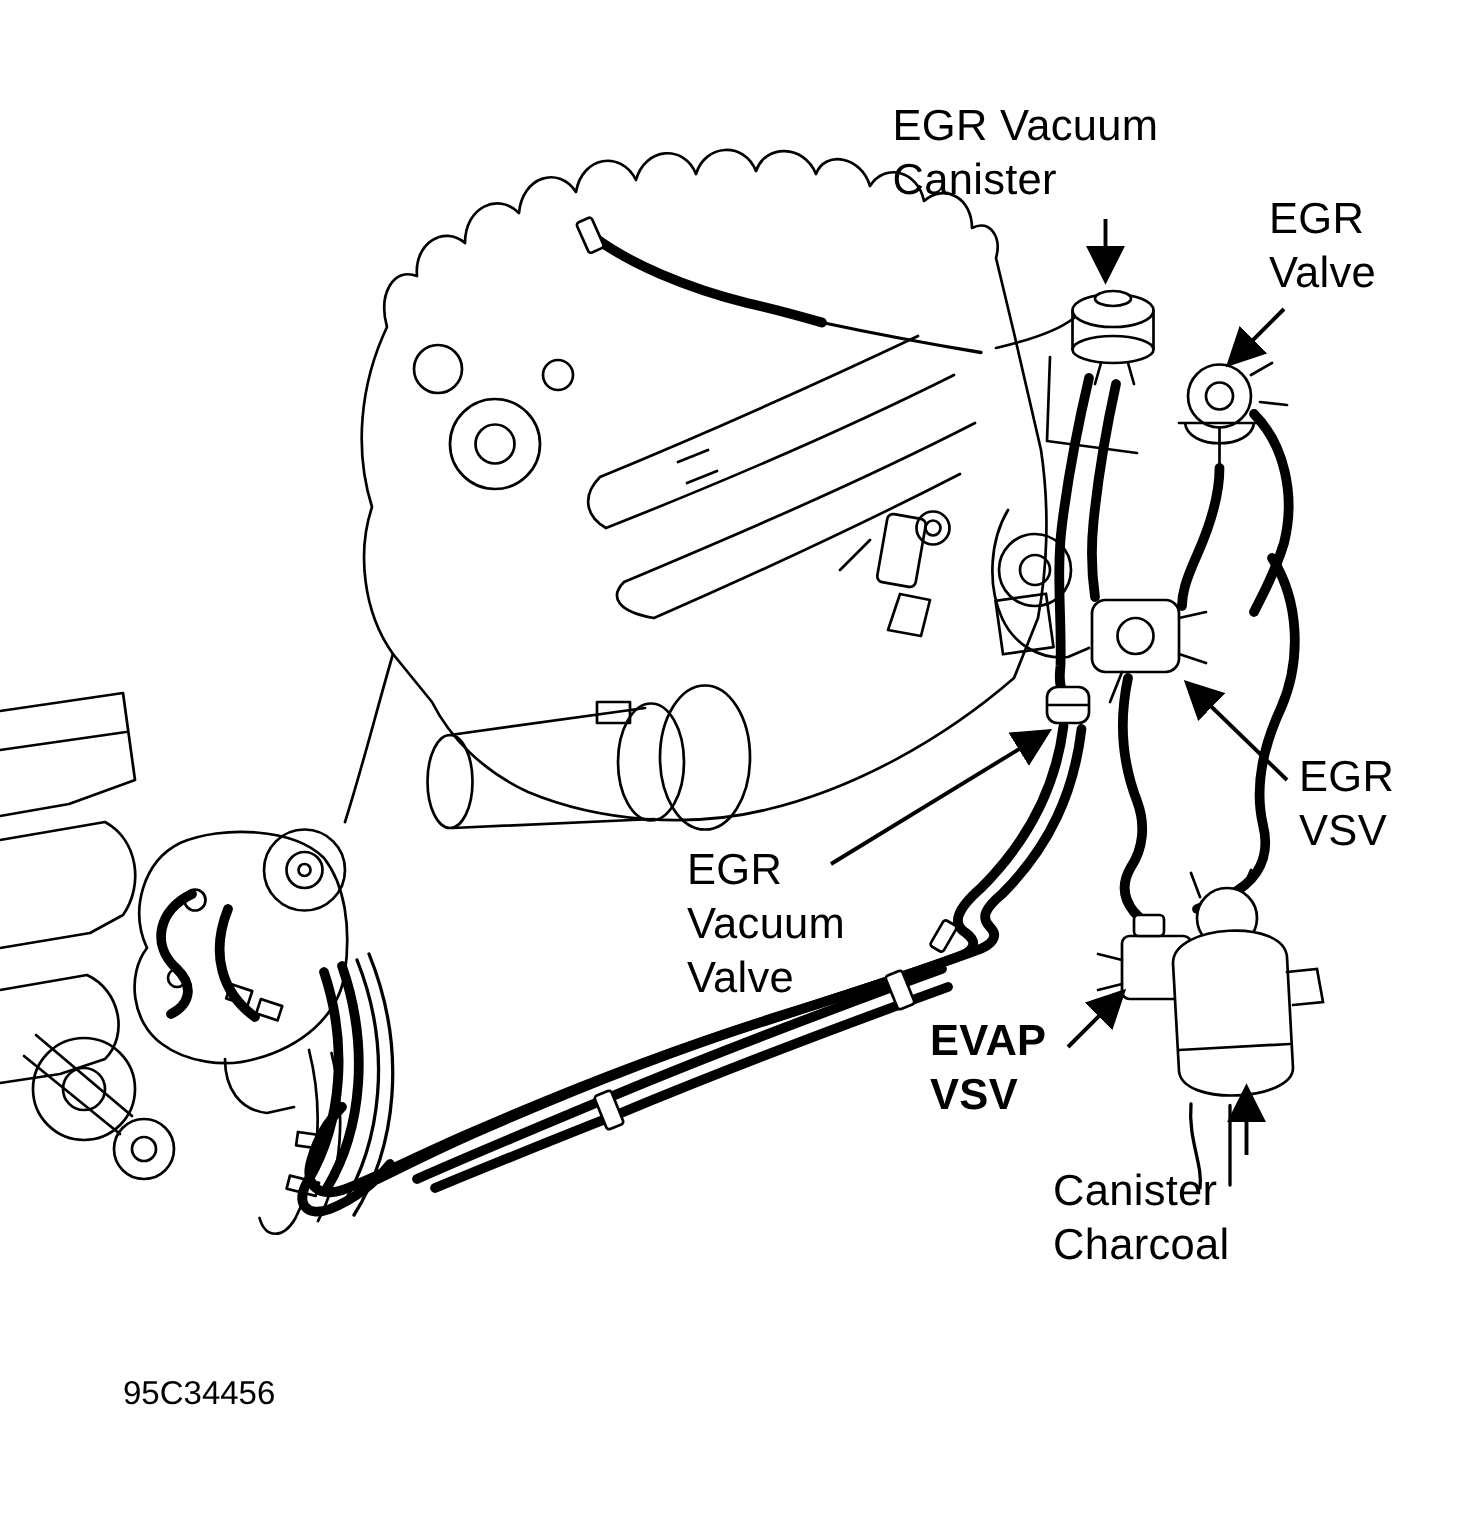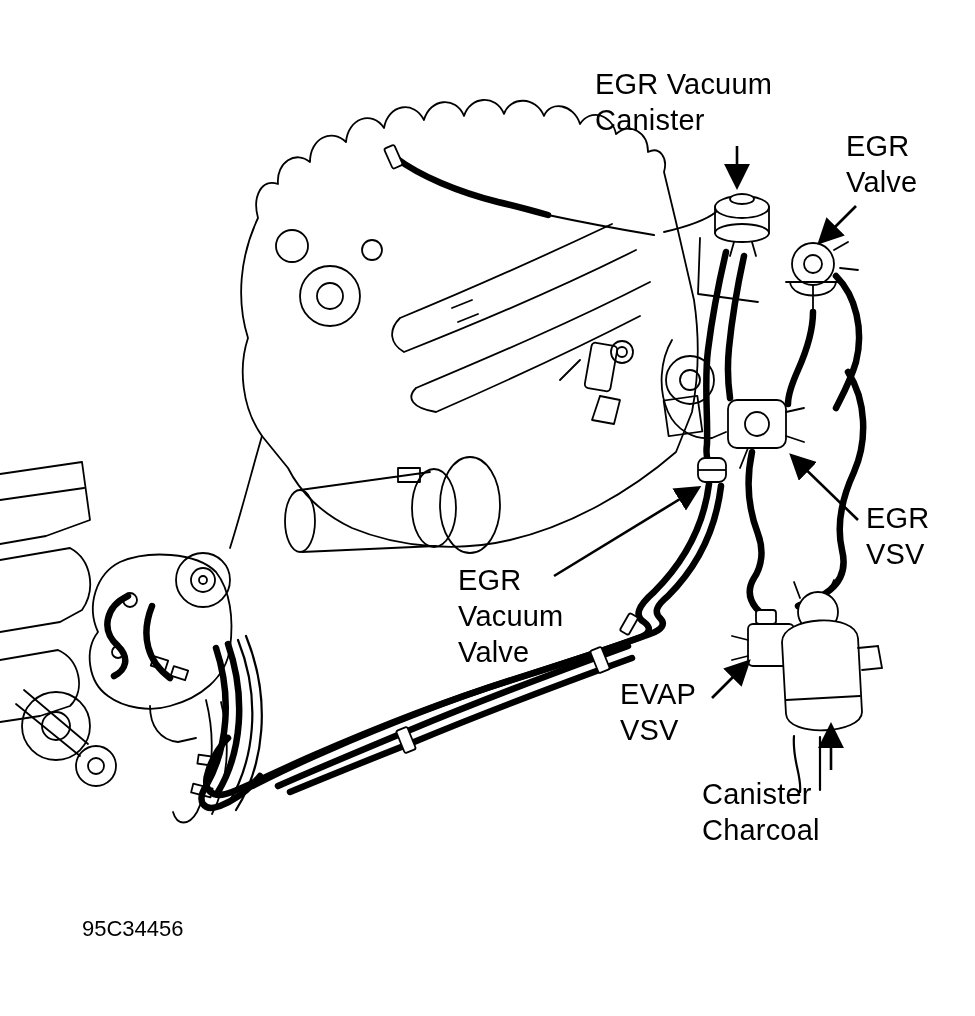--- a/index.html
+++ b/index.html
@@ -175,21 +175,21 @@
     <div>EGR</div>
     <div>VSV</div>
   </div>
 
   <div class="label" style="left:458px; top:562px;">
     <div>EGR</div>
     <div>Vacuum</div>
     <div>Valve</div>
   </div>
 
-  <div class="label" style="left:620px; top:676px;">
+  <div class="label" style="left:620px; top:676px;font-weight:bold;">
     <div>EVAP</div>
     <div>VSV</div>
   </div>
 
   <div class="label" style="left:702px; top:776px;">
     <div>Canister</div>
     <div>Charcoal</div>
   </div>
 
   <div class="fig-code" style="left:82px; top:916px;">95C34456</div>

